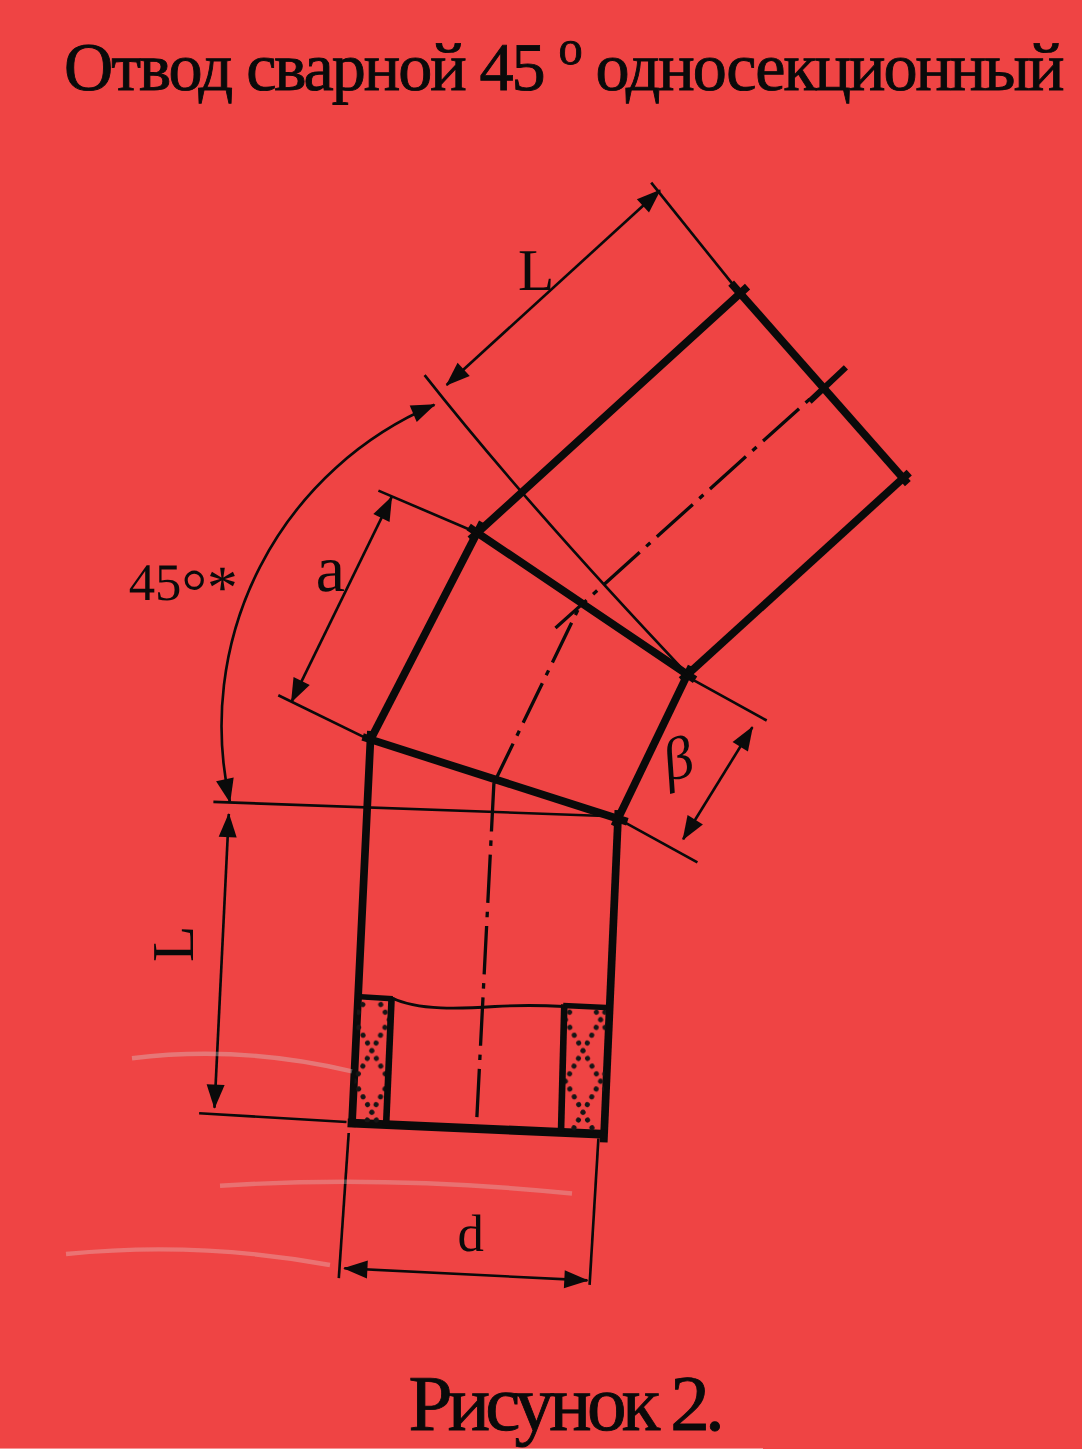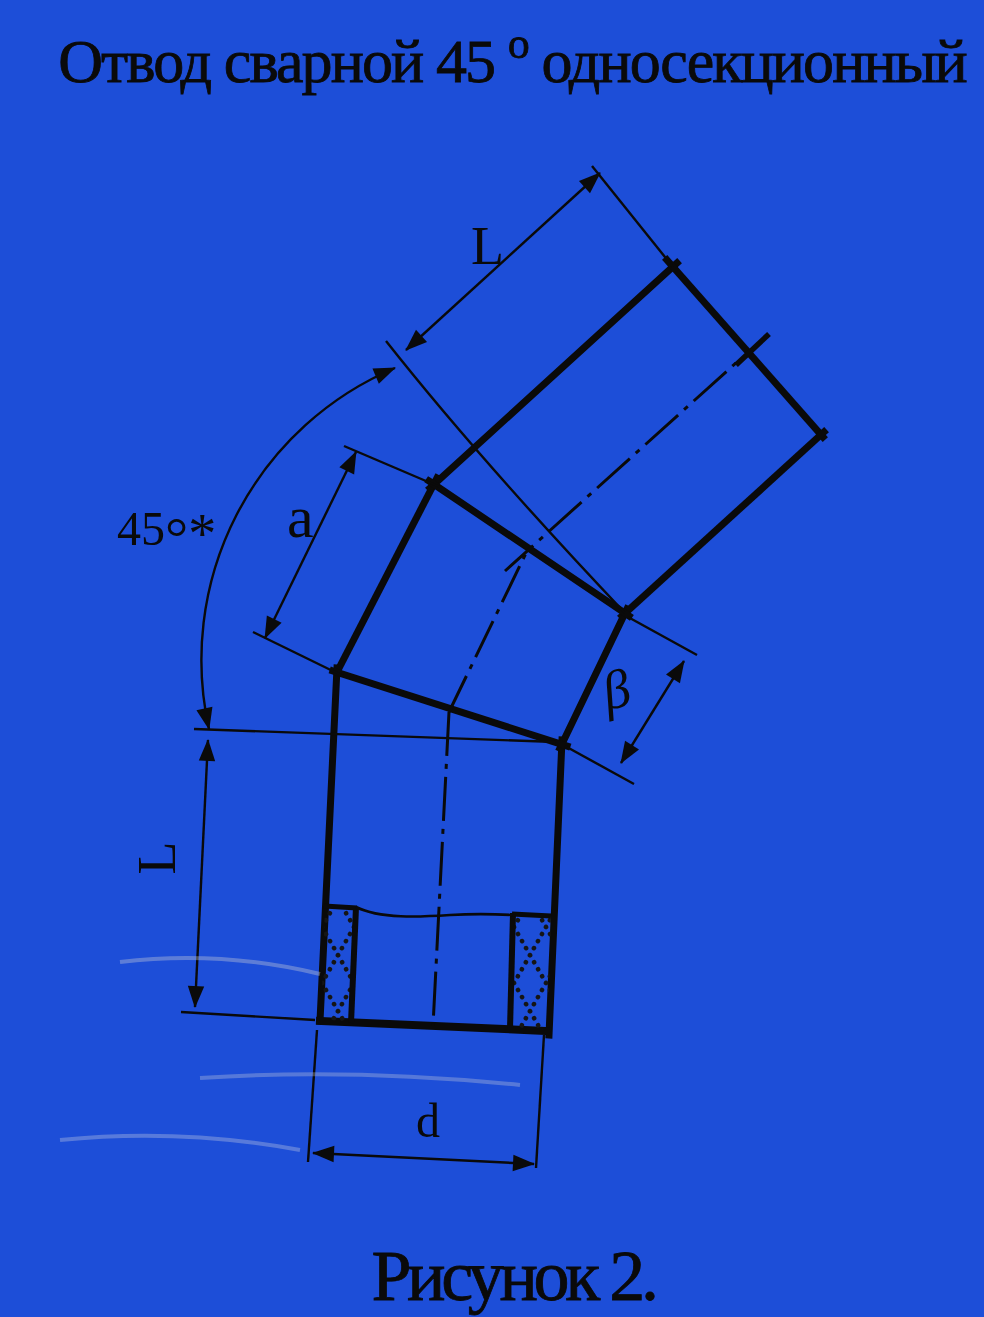--- a/index.html
+++ b/index.html
@@ -1,16 +1,16 @@
 <!DOCTYPE html>
 <html><head>
 <meta charset="utf-8">
 <style>
   html,body{margin:0;padding:0;background:#ffffff;}
-  .page{position:relative;width:984px;height:1317px;background:#1d4ed8;overflow:hidden;
+  .page{position:relative;width:984px;height:1317px;background:#ef4444;overflow:hidden;
         font-family:"Liberation Serif", serif;}
   svg{position:absolute;left:0;top:0;}
   text{fill:#0a0a0a;}
 </style>
 </head>
 <body>
 <div class="page">
 <svg width="984" height="1317" viewBox="0 0 984 1317">
 <defs>
   <marker id="ah" markerUnits="userSpaceOnUse" markerWidth="34" markerHeight="18" refX="30" refY="9" orient="auto-start-reverse">

